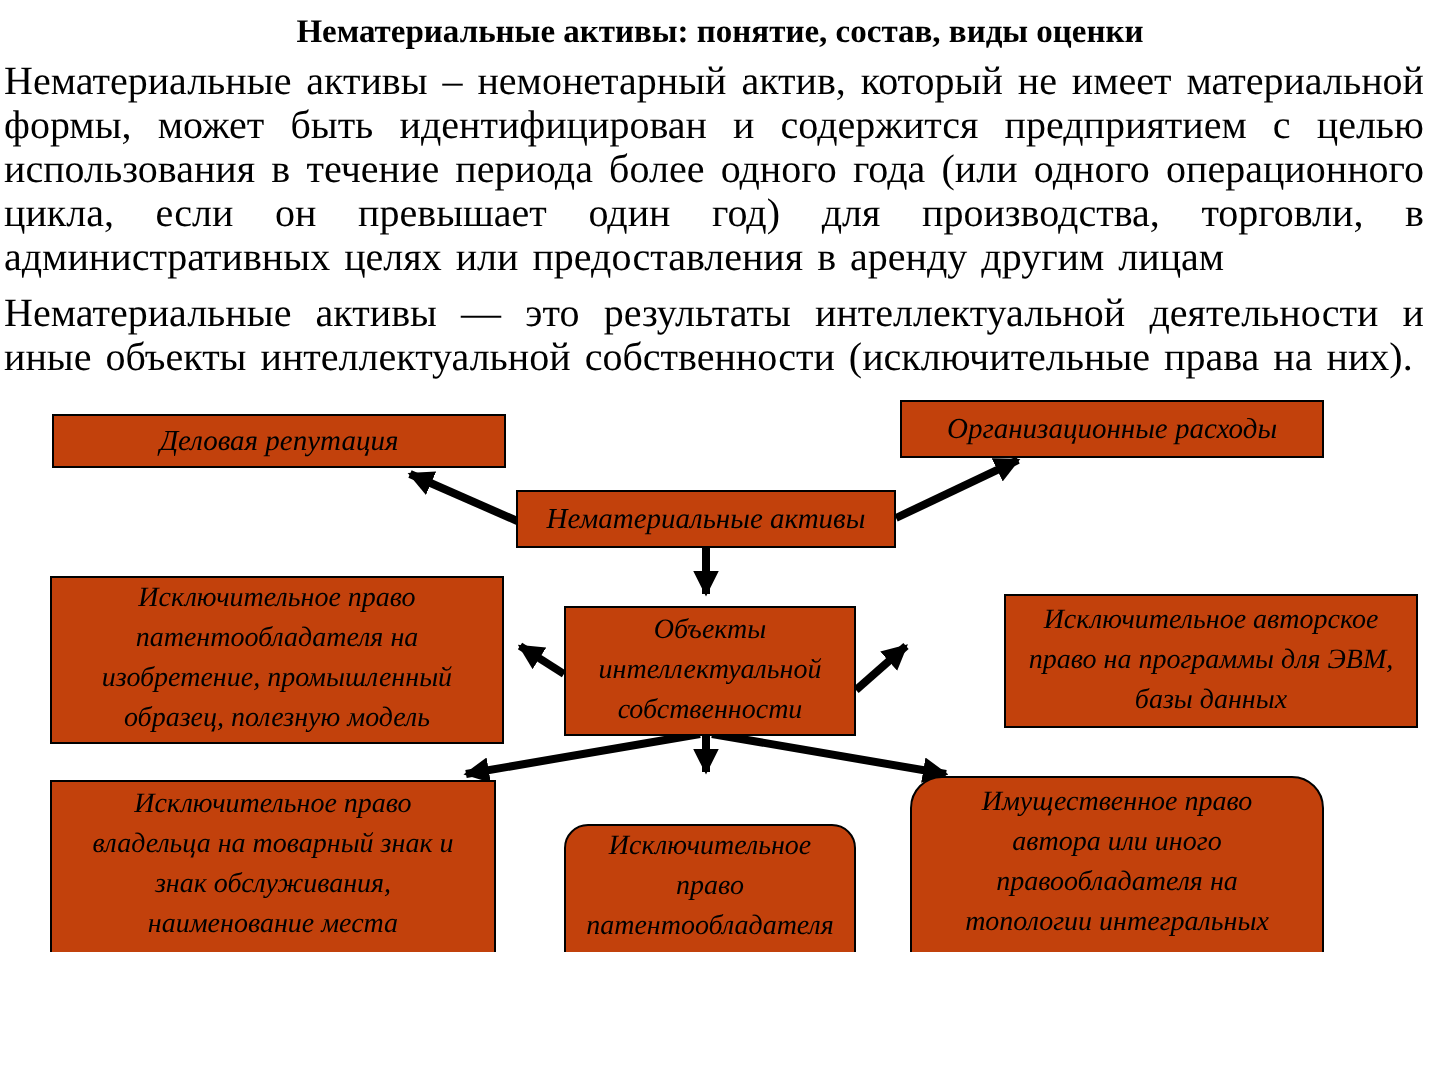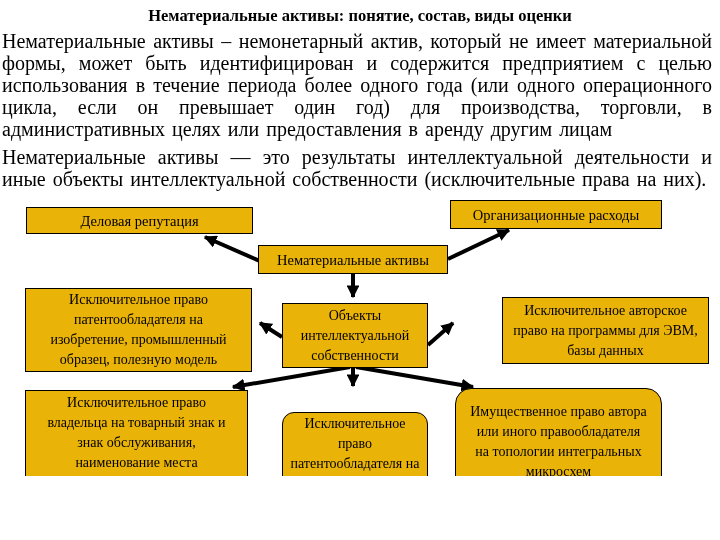--- a/index.html
+++ b/index.html
@@ -26,29 +26,30 @@
     font-size: 20px;
     line-height: 22px;
     word-spacing: 2px;
   }
   .para1 { top: 30px; }
   .para2 { top: 146px; }
   .diagram-layer { position: absolute; top: 0; left: 0; z-index: 1; pointer-events: none; }
   .box {
     position: absolute;
     z-index: 2;
-    background: #eab308;
+    background: #c2410c;
     border: 1.5px solid #000000;
     display: flex;
     align-items: center;
     justify-content: center;
     text-align: center;
     font-size: 14px;
     line-height: 20px;
     box-sizing: border-box;
+    font-style: italic;
   }
   .box.single { font-size: 14.5px; }
   .b-goodwill   { left: 26px;  top: 207px; width: 227px; height: 27px; }
   .b-org        { left: 450px; top: 200px; width: 212px; height: 29px; }
   .b-root       { left: 258px; top: 245px; width: 190px; height: 29px; }
   .b-patent     { left: 25px;  top: 288px; width: 227px; height: 84px; padding: 0 8px; }
   .b-ip         { left: 282px; top: 303px; width: 146px; height: 65px; padding: 0 4px; }
   .b-copyright  { left: 455px; top: 297px; width: 207px; height: 67px; padding: 0 8px; margin-left: 47px; }
   .b-trademark  { left: 25px;  top: 390px; width: 223px; height: 105px; padding: 0 10px; }
   .b-selection  { left: 282px; top: 412px; width: 146px; height: 103px; padding: 0 5px; border-radius: 12px; }

